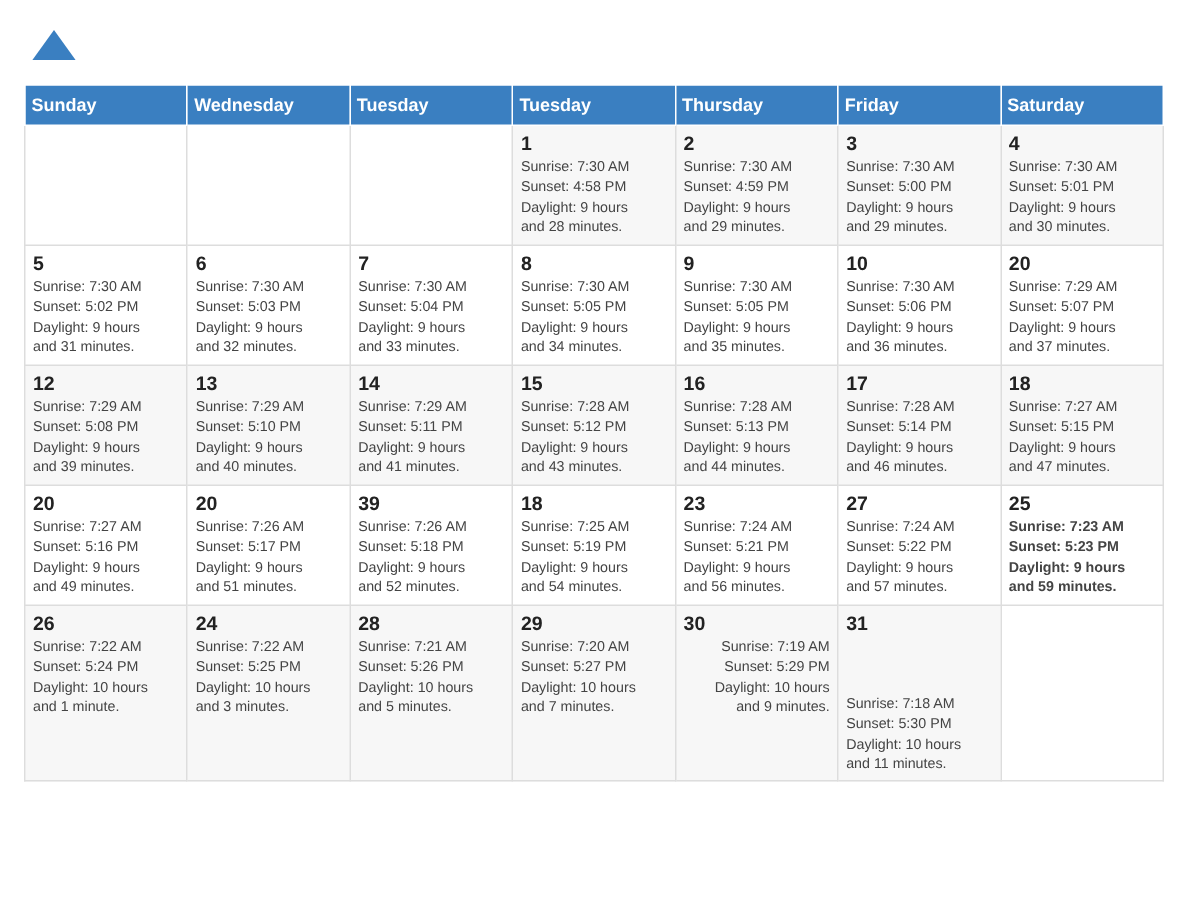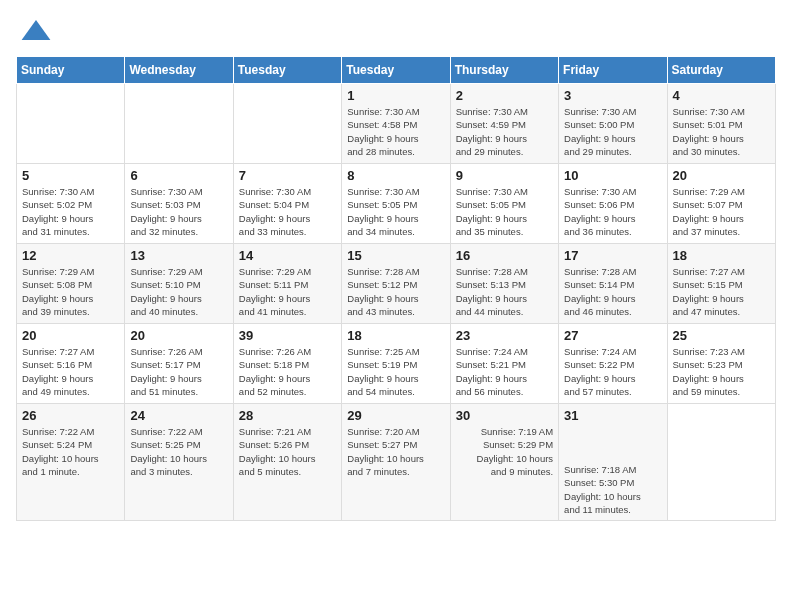--- a/index.html
+++ b/index.html
@@ -300,21 +300,21 @@
         </td>
         <td>
           <span class="day-num">27</span>
           <div class="day-info" style="white-space: pre-line;">Sunrise: 7:24 AM
 Sunset: 5:22 PM
 Daylight: 9 hours
 and 57 minutes.</div>
         </td>
         <td>
           <span class="day-num">25</span>
-          <div class="day-info" style="white-space: pre-line;">Sunrise: 7:23 AM
+          <div class="day-info" style="white-space: pre-line; font-weight: bold;">Sunrise: 7:23 AM
 Sunset: 5:23 PM
 Daylight: 9 hours
 and 59 minutes.</div>
         </td>
       </tr>
       <tr>
         <td>
           <span class="day-num">26</span>
           <div class="day-info" style="white-space: pre-line;">Sunrise: 7:22 AM
 Sunset: 5:24 PM

